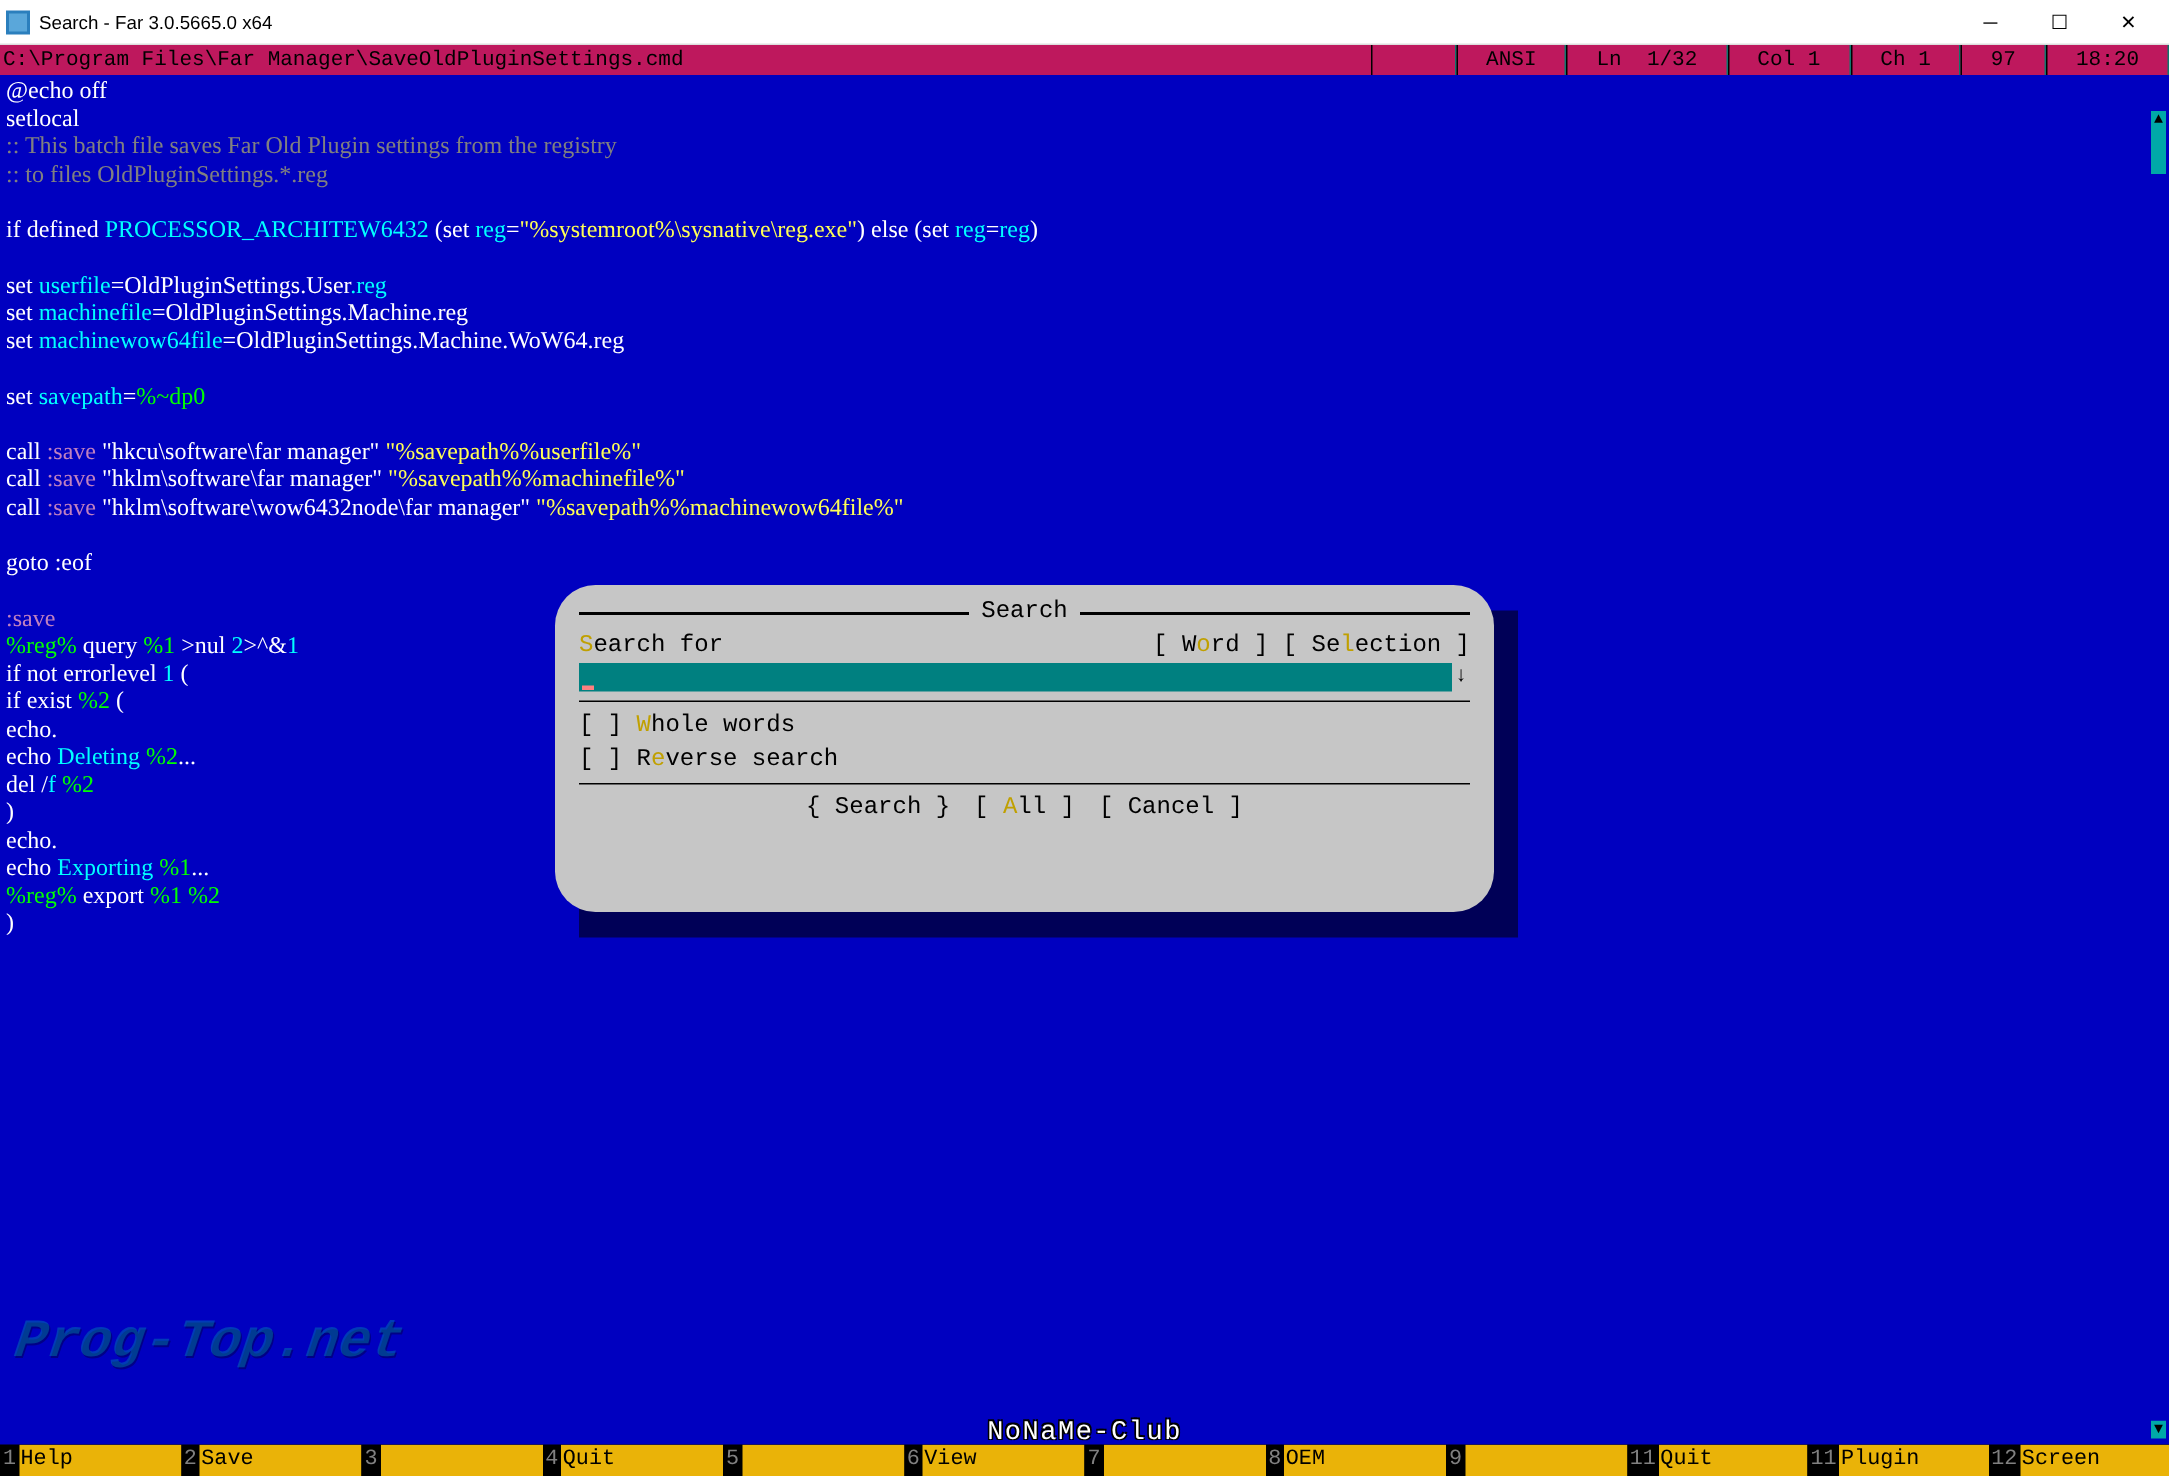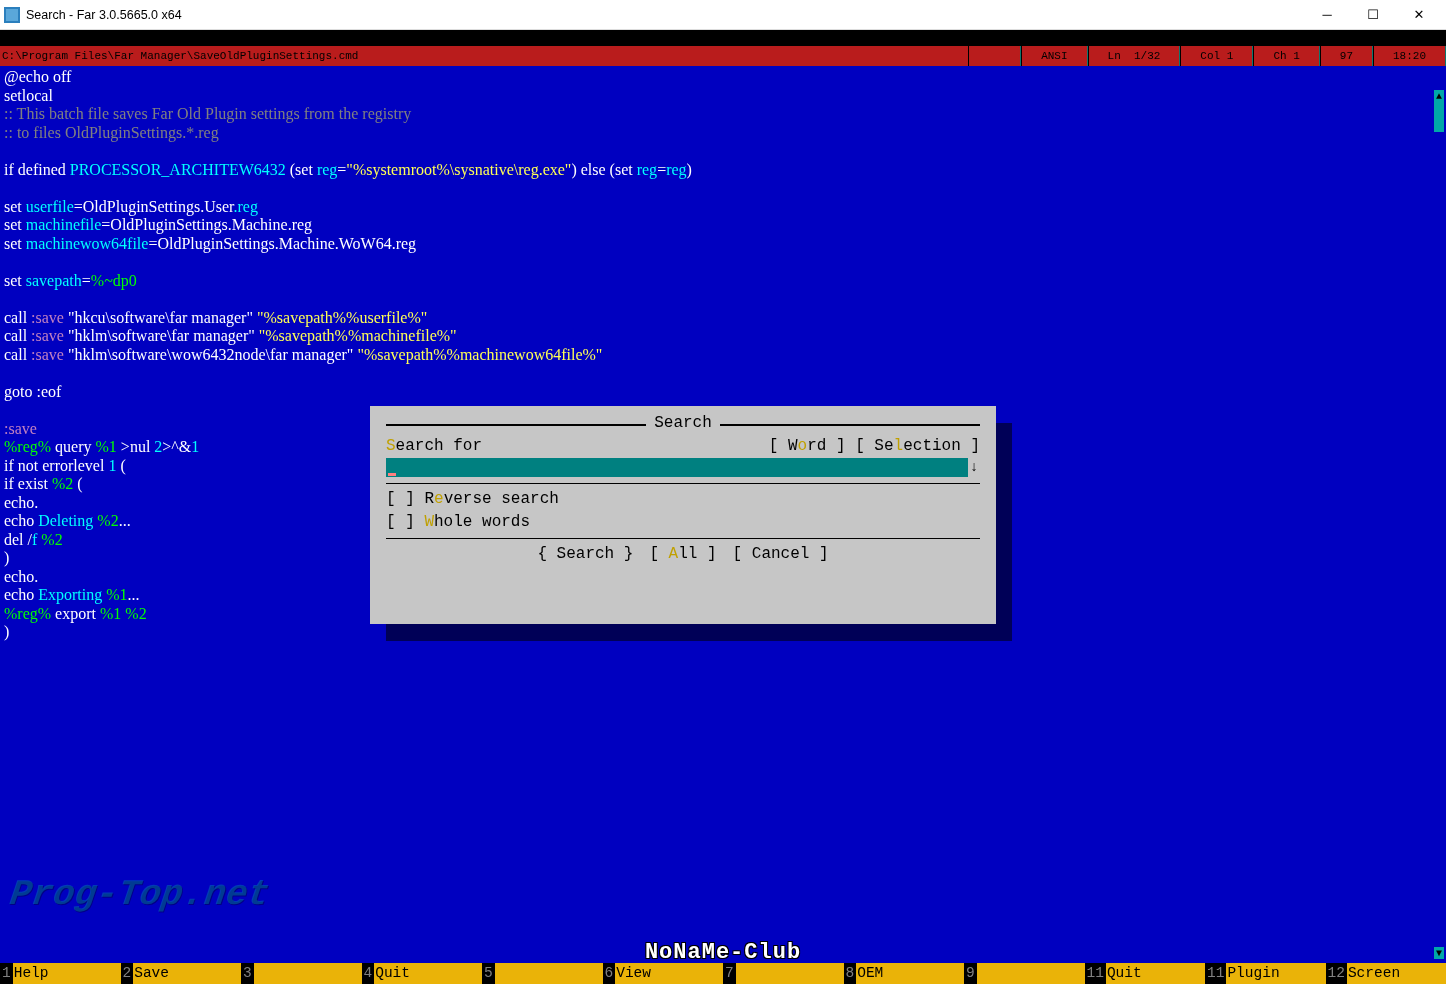--- a/index.html
+++ b/index.html
@@ -4,44 +4,44 @@
 <style>
 * { margin:0; padding:0; box-sizing:border-box; }
 html,body { width:1446px; height:984px; font-family:"Consolas","Courier New",monospace; font-size:16px; overflow:hidden; background:#000; }
 .titlebar { width:100%; height:30px; background:#fff; display:flex; align-items:center; padding:0 4px; border-bottom:1px solid #ddd;justify-content:space-between; }
 .titlebar .icon { width:16px; height:16px; background:#2b7fbd; margin-right:6px; display:inline-block; position:relative; }
 .titlebar .icon::after{content:"";position:absolute;left:2px;top:2px;right:2px;bottom:2px;background:#5aa7da;}
 .titlebar .title { font-family:"Segoe UI",sans-serif; font-size:12.5px; color:#000; flex:1; }
 .win-btns { display:flex; gap:0; }
 .win-btn { width:46px; height:28px; display:flex; align-items:center; justify-content:center; font-family:"Segoe UI Symbol",sans-serif; font-size:13px; color:#000; }
 .main { width:100%; height:calc(100% - 30px - 21px); display:flex; flex-direction:column; position:relative; }
-.topbar { height:20px; background:#b91c1c; color:#000; display:flex; align-items:center; font-size:11px; line-height:20px; white-space:pre;margin-top:16px; }
+.topbar { height:20px; background:#be185d; color:#000; display:flex; align-items:center; font-size:14px; line-height:20px; white-space:pre; }
 .topbar .path { flex:1; padding-left:2px; }
 .topbar .stats { display:flex; }
 .topbar .cell { border-left:1px solid #000; border-right:1px solid #0f766e; padding:0 19px; }
 .editor { flex:1; background:#0000c0; color:#00ffff; position:relative; overflow:hidden; }
 .code { white-space:pre; padding:2px 4px; font-size:16px; line-height:18.5px;font-family:Liberation Serif, serif; }
 .w{color:#fff;} .c{color:#00ffff;} .g{color:#808080;} .y{color:#ffff55;} .m{color:#c080c0;} .lg{color:#00ff00;}
 
 .scrollbar { position:absolute; right:2px; top:24px; bottom:4px; width:10px; display:flex; flex-direction:column; }
 .sb-arrow { width:10px; height:12px; background:#00a8a8; color:#000; font-size:10px; display:flex; align-items:center; justify-content:center; }
 .sb-track { flex:1; background:#0000c0; position:relative; }
 .sb-thumb { position:absolute; left:0; right:0; top:0; height:30px; background:#00a8a8; }
 
 .watermark { position:absolute; left:10px; bottom:48px; font-size:36px; font-style:italic; font-weight:bold; color:rgba(0,170,170,0.35); text-shadow:1px 1px rgba(0,0,0,.3); transform:skewX(-8deg); pointer-events:none; }
-.bottom-wm { position:absolute; left:50%; transform:translateX(-50%); bottom:-2px; font-size:22px; font-weight:bold; color:#fff; text-shadow:1px 1px 0 #000,-1px -1px 0 #000,1px -1px 0 #000,-1px 1px 0 #000; pointer-events:none; letter-spacing:1px;margin-top:12px;}
+.bottom-wm { position:absolute; left:50%; transform:translateX(-50%); bottom:-2px; font-size:18px; font-weight:normal; color:#fff; text-shadow:1px 1px 0 #000,-1px -1px 0 #000,1px -1px 0 #000,-1px 1px 0 #000; pointer-events:none; letter-spacing:1px;margin-top:12px;}
 
 .keybar { height:21px; width:100%; background:#000; display:flex; font-size:14.5px; line-height:21px; }
 .key { flex:1; display:flex; overflow:hidden; white-space:nowrap; }
 .key .num { color:#808080; background:#000; padding:0 2px; }
 .key .lbl { background:#eab308; color:#000; flex:1; padding-left:1px; }
 
 
 .dlg-shadow { position:absolute; left:386px; top:357px; width:626px; height:218px; background:rgba(0,0,0,0.55); }
-.dlg { position:absolute; left:370px; top:340px; width:626px; height:218px; background:#c6c6c6; color:#000; padding:8px 16px; font-size:16px; line-height:19px; }
+.dlg { position:absolute; left:370px; top:340px; width:626px; height:218px; background:#c6c6c6; color:#000; padding:8px 16px; font-size:16px; line-height:19px;border-radius:27px; }
 .dlg .frame-top { display:flex; align-items:center; }
 .dlg .line { flex:1; border-top:2px solid #000; height:0; margin-top:2px; }
 .dlg .dlg-title { padding:0 8px; }
 .dlg .row { display:flex; white-space:pre; margin-top:4px; }
 .dlg .sep { border-top:1px solid #000; margin:6px 0; }
 .input-line { display:flex; align-items:center; margin-top:2px; }
 .input { flex:1; height:19px; background:#008080; color:#000; border:none; outline:none; font-family:inherit; font-size:15px; padding:0 2px; }
 .drop-arrow { width:12px; color:#000; text-align:center; font-size:14px; line-height:19px; }
 .hl { color:#c0a000; }
 .dlg .btns { display:flex; justify-content:center; gap:8px; margin-top:6px; white-space:pre;}
@@ -134,24 +134,24 @@
         <span><span>[ W</span><span class="hl">o</span><span>rd ]</span></span>
         <span><span> [ Se</span><span class="hl">l</span><span>ection ]</span></span>
       </div>
       <div class="input-line">
         <input class="input" style="">
         <span class="caret" style="position:absolute;left:18px;margin-top:14px;"></span>
         <span class="drop-arrow">↓</span>
       </div>
       <div class="sep"></div>
       <div class="row">
+        <span><span>[ ] </span><span class="hl">W</span><span>hole words</span></span>
+      </div>
+      <div class="row">
         <span><span>[ ] R</span><span class="hl">e</span><span>verse search</span></span>
-      </div>
-      <div class="row">
-        <span><span>[ ] </span><span class="hl">W</span><span>hole words</span></span>
       </div>
       <div class="sep"></div>
       <div class="btns">
         <span class="dlg-btn default">{ Search }</span>
         <span class="dlg-btn"><span>[ </span><span class="hl">A</span><span>ll ]</span></span>
         <span class="dlg-btn">[ Cancel ]</span>
       </div>
     </div>
 
     <div class="bottom-wm">NoNaMe-Club</div>

